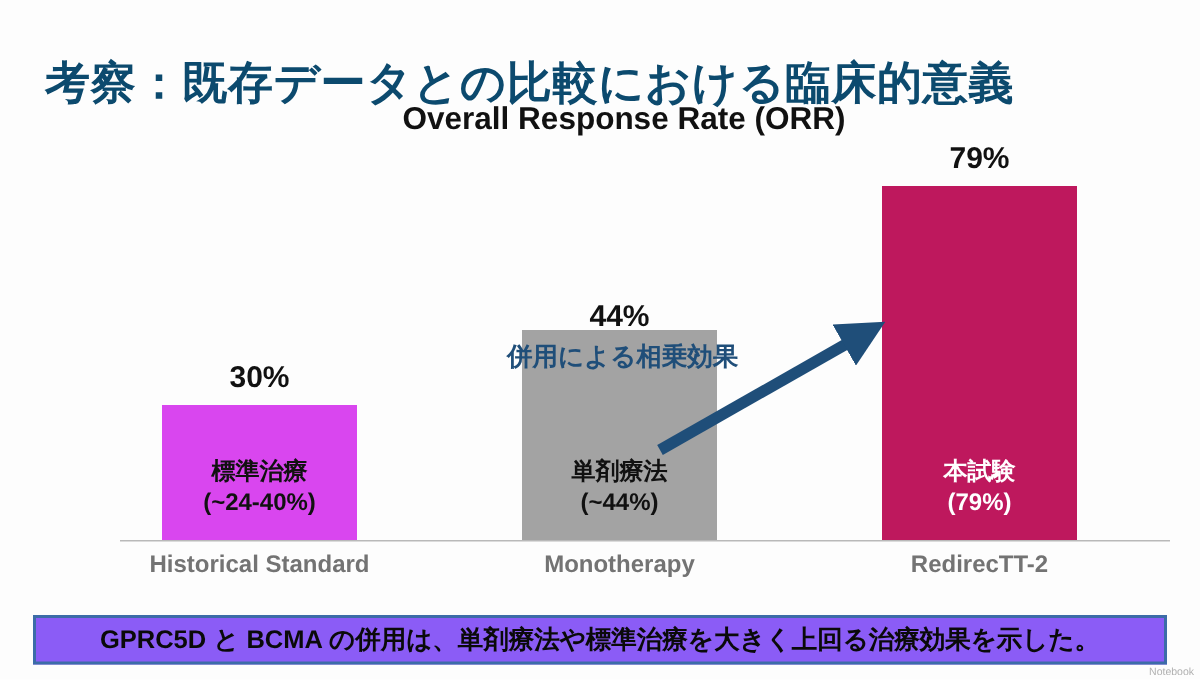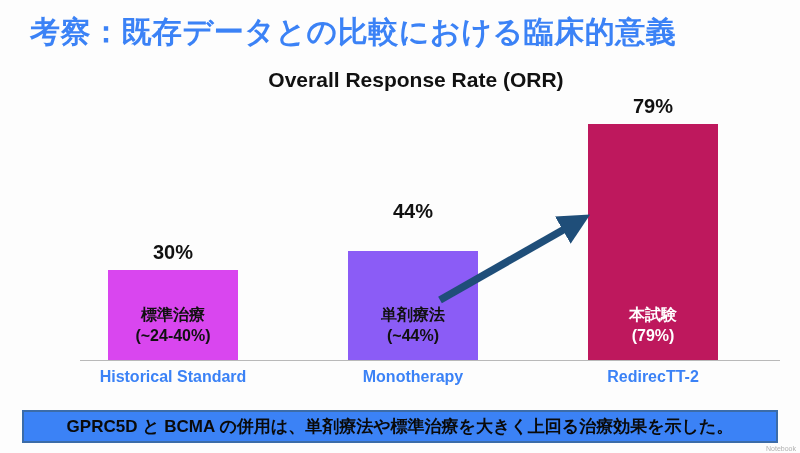--- a/index.html
+++ b/index.html
@@ -97,21 +97,21 @@
   }
   .bar-inner .line2 { display: block; }
 
   .cat-label {
     position: absolute;
     top: 278px;
     width: 230px;
     text-align: center;
     font-size: 16px;
     font-weight: bold;
-    color: #3b82f6;
+    color: #737373;
   }
 
   
   #annotation-label {
     position: absolute;
     left: 338px;
     top: 136px;
     font-size: 17px;
     font-weight: bold;
     color: #1f3864;
@@ -128,21 +128,21 @@
 
   
   #caption-box {
     position: absolute;
     left: 22px;
     top: 410px;
     width: 756px;
     height: 33px;
     box-sizing: border-box;
     border: 2px solid #3c6ca8;
-    background: #3b82f6;
+    background: #8b5cf6;
     display: flex;
     align-items: center;
     justify-content: center;
   }
   #caption-text {
     font-size: 17px;
     font-weight: bold;
     color: #0a0a0a;
     white-space: nowrap;
   }
@@ -151,61 +151,62 @@
     position: absolute;
     right: 4px;
     bottom: 1px;
     font-size: 7px;
     color: #b0b0b0;
   }
 </style>
 </head>
 <body>
 
-<div id="slide-title" style="color: #3b82f6;">考察：既存データとの比較における臨床的意義</div>
+<div id="slide-title" style="color: #0c4a6e; margin-top: 23px;">考察：既存データとの比較における臨床的意義</div>
 
 <div id="chart-title">Overall Response Rate (ORR)</div>
 
 <div id="plot-area">
 
   <div id="baseline"></div>
 
   <div class="bar-group" id="group-0" style="left:108px;">
     <div class="bar-value" style="bottom: 96px;">30%</div>
     <div class="bar" id="bar-0" style="height: 90px; background: #d946ef;">
       <div class="bar-inner" style="color:#111111;">
         <span>標準治療</span>
         <span class="line2">(~24-40%)</span>
       </div>
     </div>
   </div>
   <div class="cat-label" style="left:58px;">Historical Standard</div>
 
   <div class="bar-group" id="group-1" style="left:348px;">
     <div class="bar-value" style="bottom: 137px;">44%</div>
-    <div class="bar" id="bar-1" style="height: 109px; background: #8b5cf6;">
+    <div class="bar" id="bar-1" style="height: 140px; background: #a3a3a3;">
       <div class="bar-inner" style="color:#111111;">
         <span>単剤療法</span>
         <span class="line2">(~44%)</span>
       </div>
     </div>
   </div>
   <div class="cat-label" style="left:298px;">Monotherapy</div>
 
   <div class="bar-group" id="group-2" style="left:588px;">
     <div class="bar-value" style="bottom:242px;text-align:center;">79%</div>
     <div class="bar" id="bar-2" style="height:236px;background:#be185d;">
       <div class="bar-inner" style="color:#ffffff;">
         <span>本試験</span>
         <span class="line2">(79%)</span>
       </div>
     </div>
   </div>
   <div class="cat-label" style="left:538px;">RedirecTT-2</div>
 
+  <div id="annotation-label" style="color: rgb(31, 78, 121);">併用による相乗効果</div>
   <svg id="annotation-arrow" viewBox="0 0 190 120">
     <defs>
       <marker id="arrowhead" markerWidth="4.2" markerHeight="4.2" refX="1.1" refY="2.1" orient="auto">
         <polygon points="0,0 4.2,2.1 0,4.2" fill="#1f4e79"></polygon>
       </marker>
     </defs>
     <line x1="20" y1="100" x2="150" y2="26" stroke="#1f4e79" stroke-width="7.5" marker-end="url(#arrowhead)"></line>
   </svg>
 
 </div>

